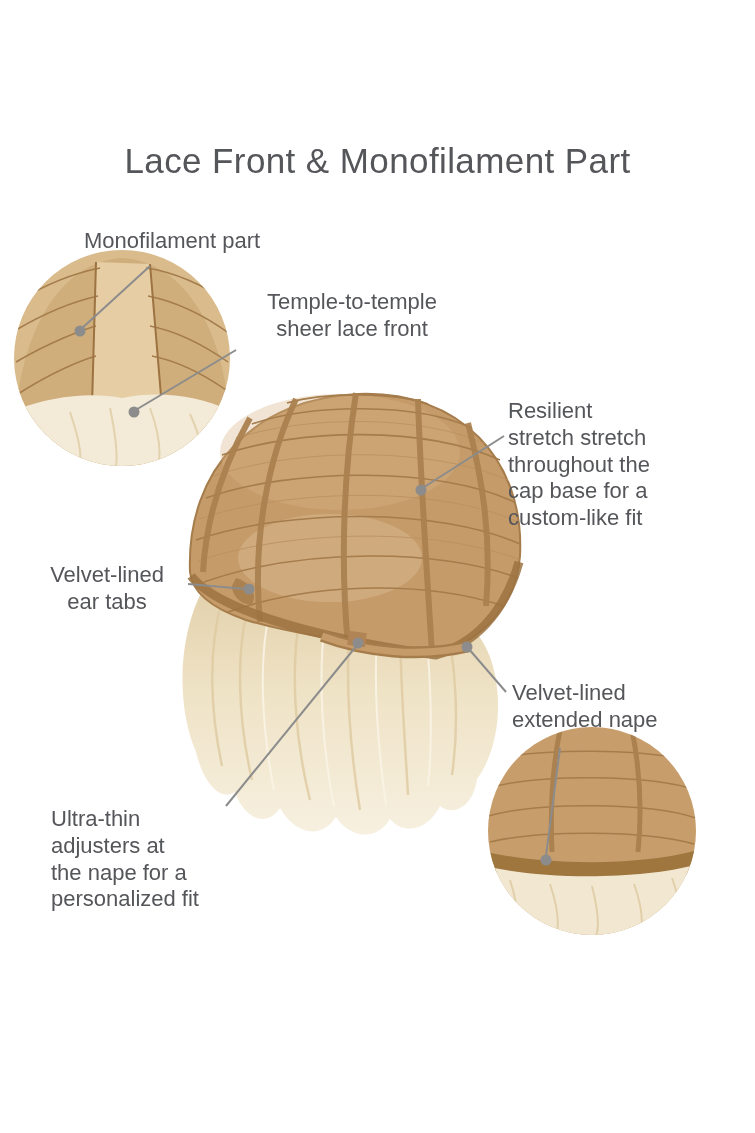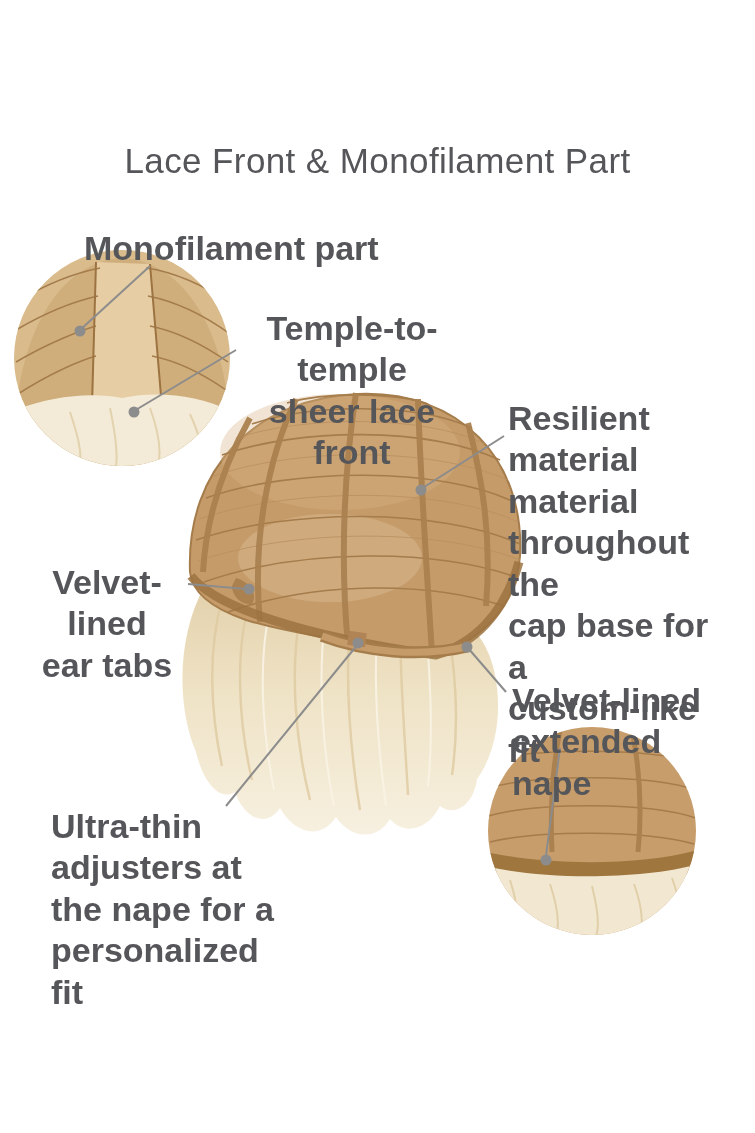--- a/index.html
+++ b/index.html
@@ -7,21 +7,21 @@
     position:relative;width:755px;height:1133px;background:var(--background,#fff);
     font-family:"Liberation Sans",sans-serif;overflow:hidden;
   }
   .canvas svg{position:absolute;left:0;top:0;display:block;}
   .title{
     position:absolute;left:0;top:141px;width:755px;margin:0;
     text-align:center;font-size:35px;font-weight:400;
     color:var(--text,#55565a);letter-spacing:.4px;
   }
   .label{
-    position:absolute;font-size:34px;line-height:1.22;font-weight:700;
+    position:absolute;font-size:22px;line-height:1.22;font-weight:400;
     color:var(--text,#55565a);white-space:pre-line;
   }
   .center{text-align:center;}
 </style>
 </head>
 <body>
 
 <div class="canvas">
 
   <svg width="755" height="1133" viewBox="0 0 755 1133" aria-hidden="true">
@@ -163,25 +163,25 @@
       <circle cx="467" cy="647" r="5.5"></circle>
       <circle cx="546" cy="860" r="5.5"></circle>
       <circle cx="358" cy="643" r="5.5"></circle>
     </g>
   </svg>
 
   <h1 class="title">Lace Front &amp; Monofilament Part</h1>
 
   <div class="label" style="left:84px;top:228px;white-space:nowrap;">Monofilament part</div>
 
-  <div class="label center" style="left:230px;top:308px;width:244px;">Temple-to-temple
+  <div class="label center" style="left:230px;top:289px;width:244px;">Temple-to-temple
 sheer lace front</div>
 
   <div class="label" style="left:508px;top:398px;width:220px;">Resilient
-material material
+stretch stretch
 throughout the
 cap base for a
 custom-like fit</div>
 
   <div class="label center" style="left:26px;top:562px;width:162px;">Velvet-lined
 ear tabs</div>
 
   <div class="label" style="left:512px;top:680px;width:230px;">Velvet-lined
 extended nape</div>
 

